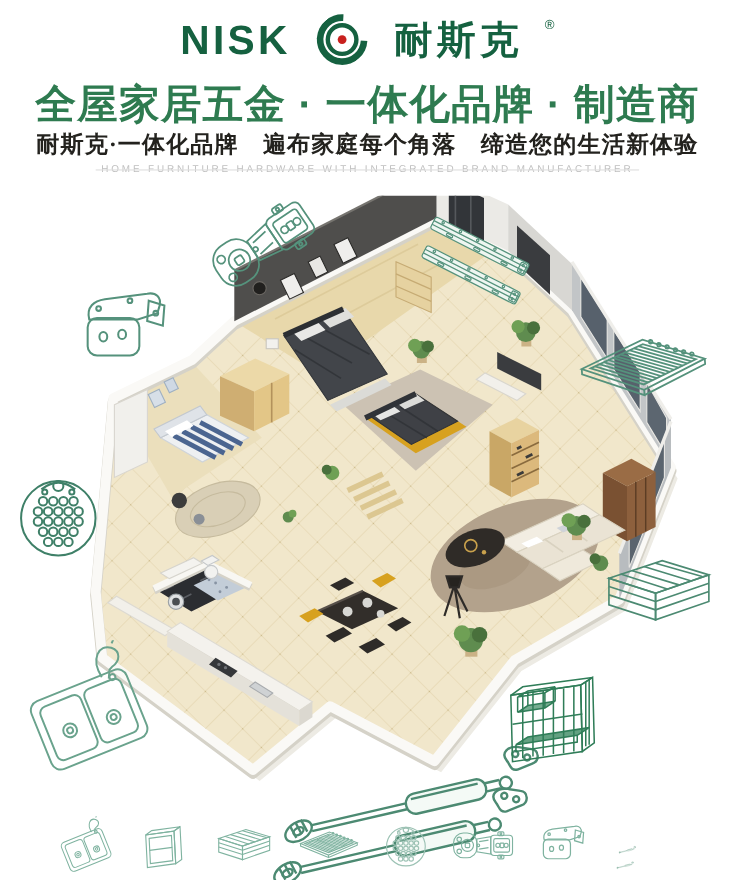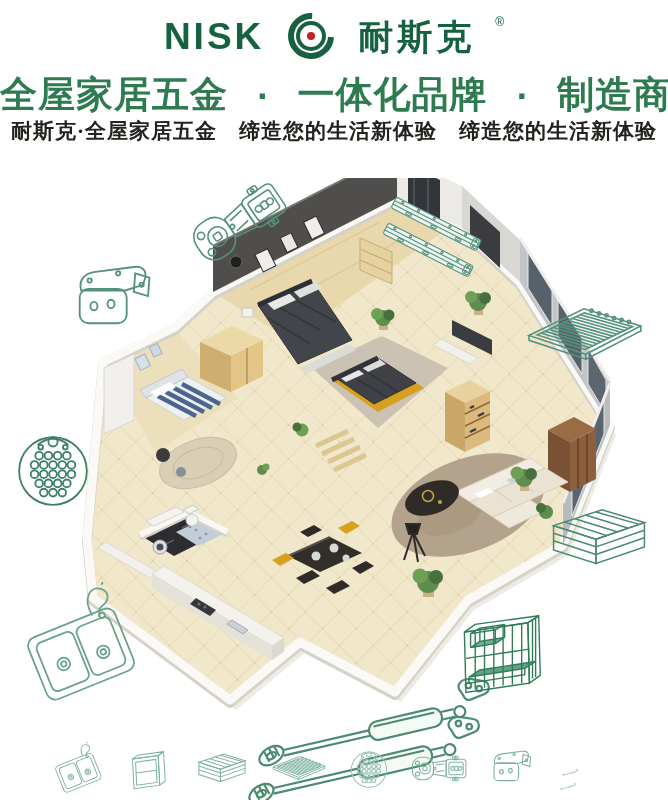--- a/index.html
+++ b/index.html
@@ -13,21 +13,21 @@
           border-right-color:transparent;border-radius:50%;transform:rotate(-42deg);}
   .logo-o-inner{position:absolute;inset:2px;border:4px solid #156140;border-radius:50%;
                 transform:rotate(42deg);}
   .logo-dot{position:absolute;inset:0;margin:auto;width:8px;height:8px;background:#c8201d;
             border-radius:50%;}
   .logo-cn{font-weight:900;font-size:35px;color:#156140;letter-spacing:4px;line-height:1;
            font-family:"Liberation Sans","DejaVu Sans",sans-serif;text-align:center;}
   .logo-reg{font-size:12px;color:#156140;align-self:flex-start;margin:2px 0 0 -4px;}
   
   .headline{position:absolute;top:70px;left:0;right:0;text-align:center;
-            font-family:Liberation Mono, monospace;font-weight:700;
+            font-family:Liberation Sans, sans-serif;font-weight:700;
             font-size:37px;color:#2e7b50;letter-spacing:1px;white-space:nowrap;}
   .subheadline{position:absolute;top:117px;left:0;right:0;text-align:center;
             font-family:"Liberation Serif","DejaVu Serif",serif;font-weight:700;
             font-size:21px;color:#23221e;letter-spacing:1px;white-space:nowrap;}
   .tagline{position:absolute;top:148px;left:0;right:0;text-align:center;
             font-size:9px;color:#bfbfbf;letter-spacing:2.6px;font-weight:500;white-space:nowrap;}
   .tagline::after{content:"";position:absolute;left:13%;right:13%;top:55%;height:1px;
             background:#dedede;}
   
   .deco{position:absolute;}
@@ -199,21 +199,22 @@
     <span class="logo-o">
       <span class="logo-o-inner">
         <span class="logo-dot"></span>
       </span>
     </span>
     <span class="logo-cn">耐斯克</span>
     <span class="logo-reg">®</span>
   </div>
 
   <div class="headline">全屋家居五金 · 一体化品牌 · 制造商</div>
-  <div class="subheadline">耐斯克·全屋家居五金　缔造您的生活新体验　缔造您的生活新体验</div>
+  <div class="subheadline">耐斯克·一体化品牌　遍布家庭每个角落　缔造您的生活新体验</div>
+  <div class="tagline">HOME FURNITURE HARDWARE WITH INTEGRATED BRAND MANUFACTURER</div>
 
   <svg style="position:absolute;left:40px;top:178px;" width="600" height="548" viewBox="40 178 600 548">
     <defs>
       <pattern id="tile" width="24" height="24" patternUnits="userSpaceOnUse" patternTransform="rotate(45)">
         <rect width="24" height="24" fill="#f1e7cb"></rect>
         <path d="M0,0 H24 M0,0 V24" stroke="#e2d2a9" stroke-width="1" fill="none"></path>
         <circle cx="0" cy="0" r="1.2" fill="#c9b787"></circle>
       </pattern>
     </defs>
 

